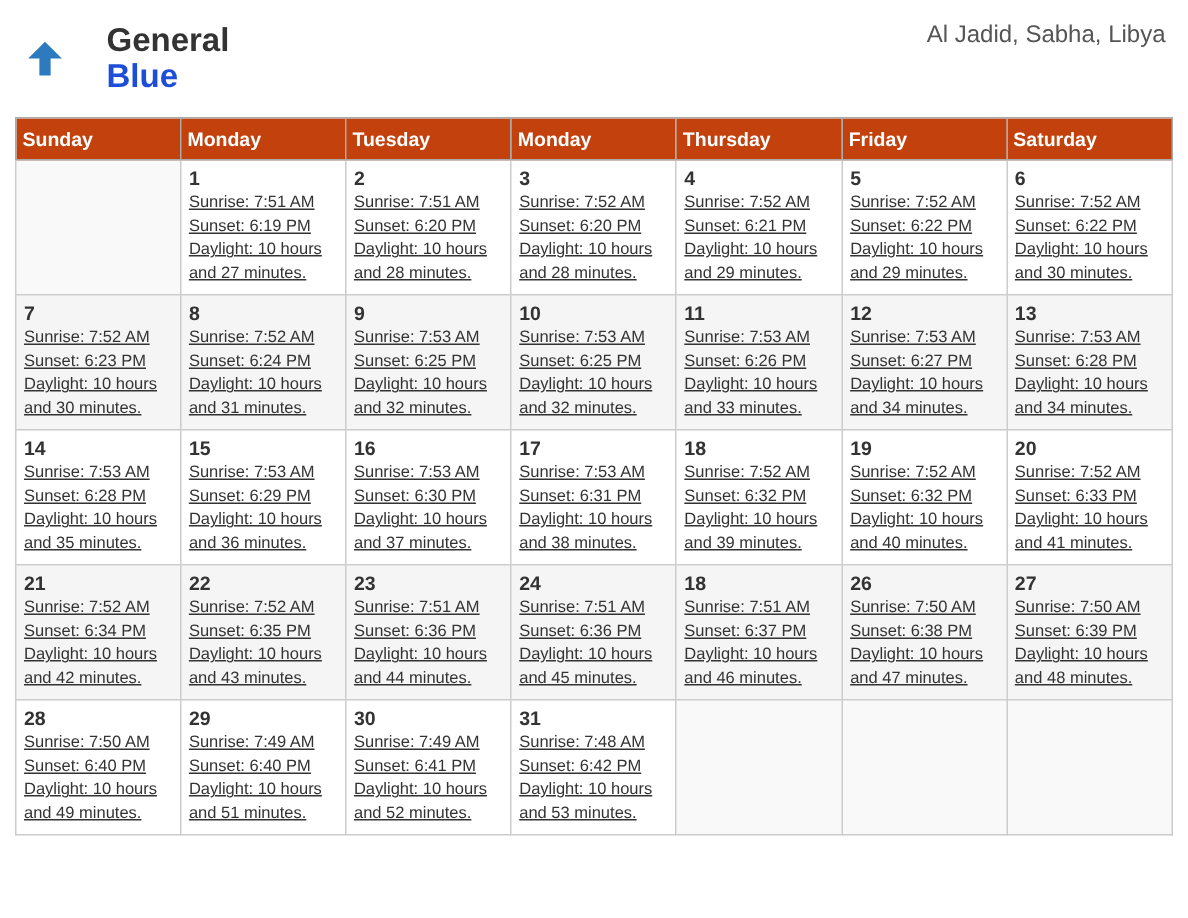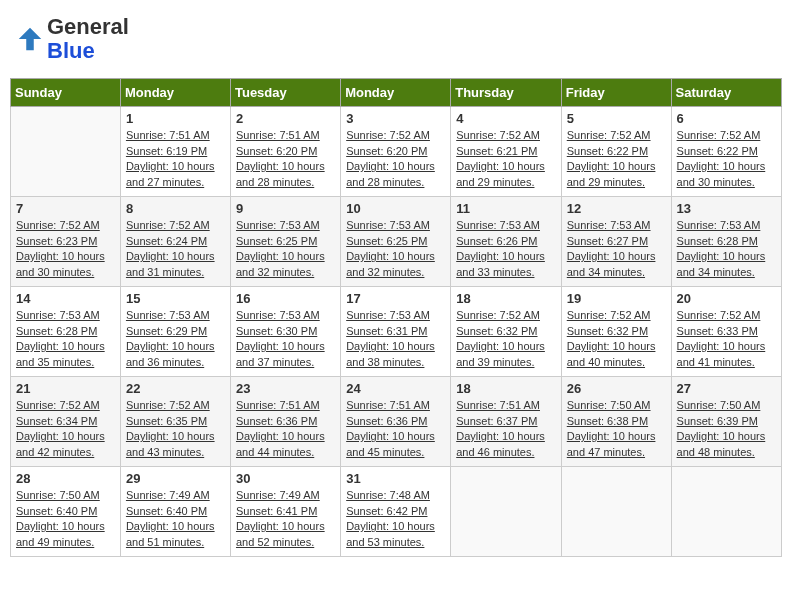--- a/index.html
+++ b/index.html
@@ -13,20 +13,21 @@
     .header {
       display: flex;
       justify-content: space-between;
       align-items: flex-start;
       margin-bottom: 10px;
       padding: 5px 5px;
     }
     .logo {
       display: flex;
       align-items: center;
+      gap: 24px;
     }
     .logo-text {
       font-size: 22px;
       font-weight: bold;
       color: #333;
       line-height: 1.1;
     }
     .logo-text span {
       color: #1d4ed8;
     }
@@ -46,21 +47,21 @@
     .location-title {
       font-size: 16px;
       color: #555;
     }
     table {
       width: 100%;
       border-collapse: collapse;
       font-size: 11px;
     }
     thead tr th {
-      background-color: #4d7c0f;
+      background-color: #c2410c;
       color: #fff;
       padding: 6px 4px;
       text-align: left;
       font-size: 13px;
       font-weight: bold;
       border: 1px solid #aaa;
     }
     tbody tr td {
       vertical-align: top;
       border: 1px solid #ccc;
@@ -95,20 +96,21 @@
 <div class="header">
   <div class="logo">
     <svg class="logo-icon" viewBox="0 0 40 40">
       <polygon points="20,5 35,20 25,20 25,35 15,35 15,20 5,20" fill="#2e7abf"></polygon>
     </svg>
     <div class="logo-text">
       General<br><span>Blue</span>
     </div>
   </div>
   <div class="title-block">
+    <div class="location-title">Al Jadid, Sabha, Libya</div>
   </div>
 </div>
 
 <table>
   <thead>
     <tr id="header-row">
     <th>Sunday</th>
         <th>Monday</th>
         <th>Tuesday</th>
         <th>Monday</th>

